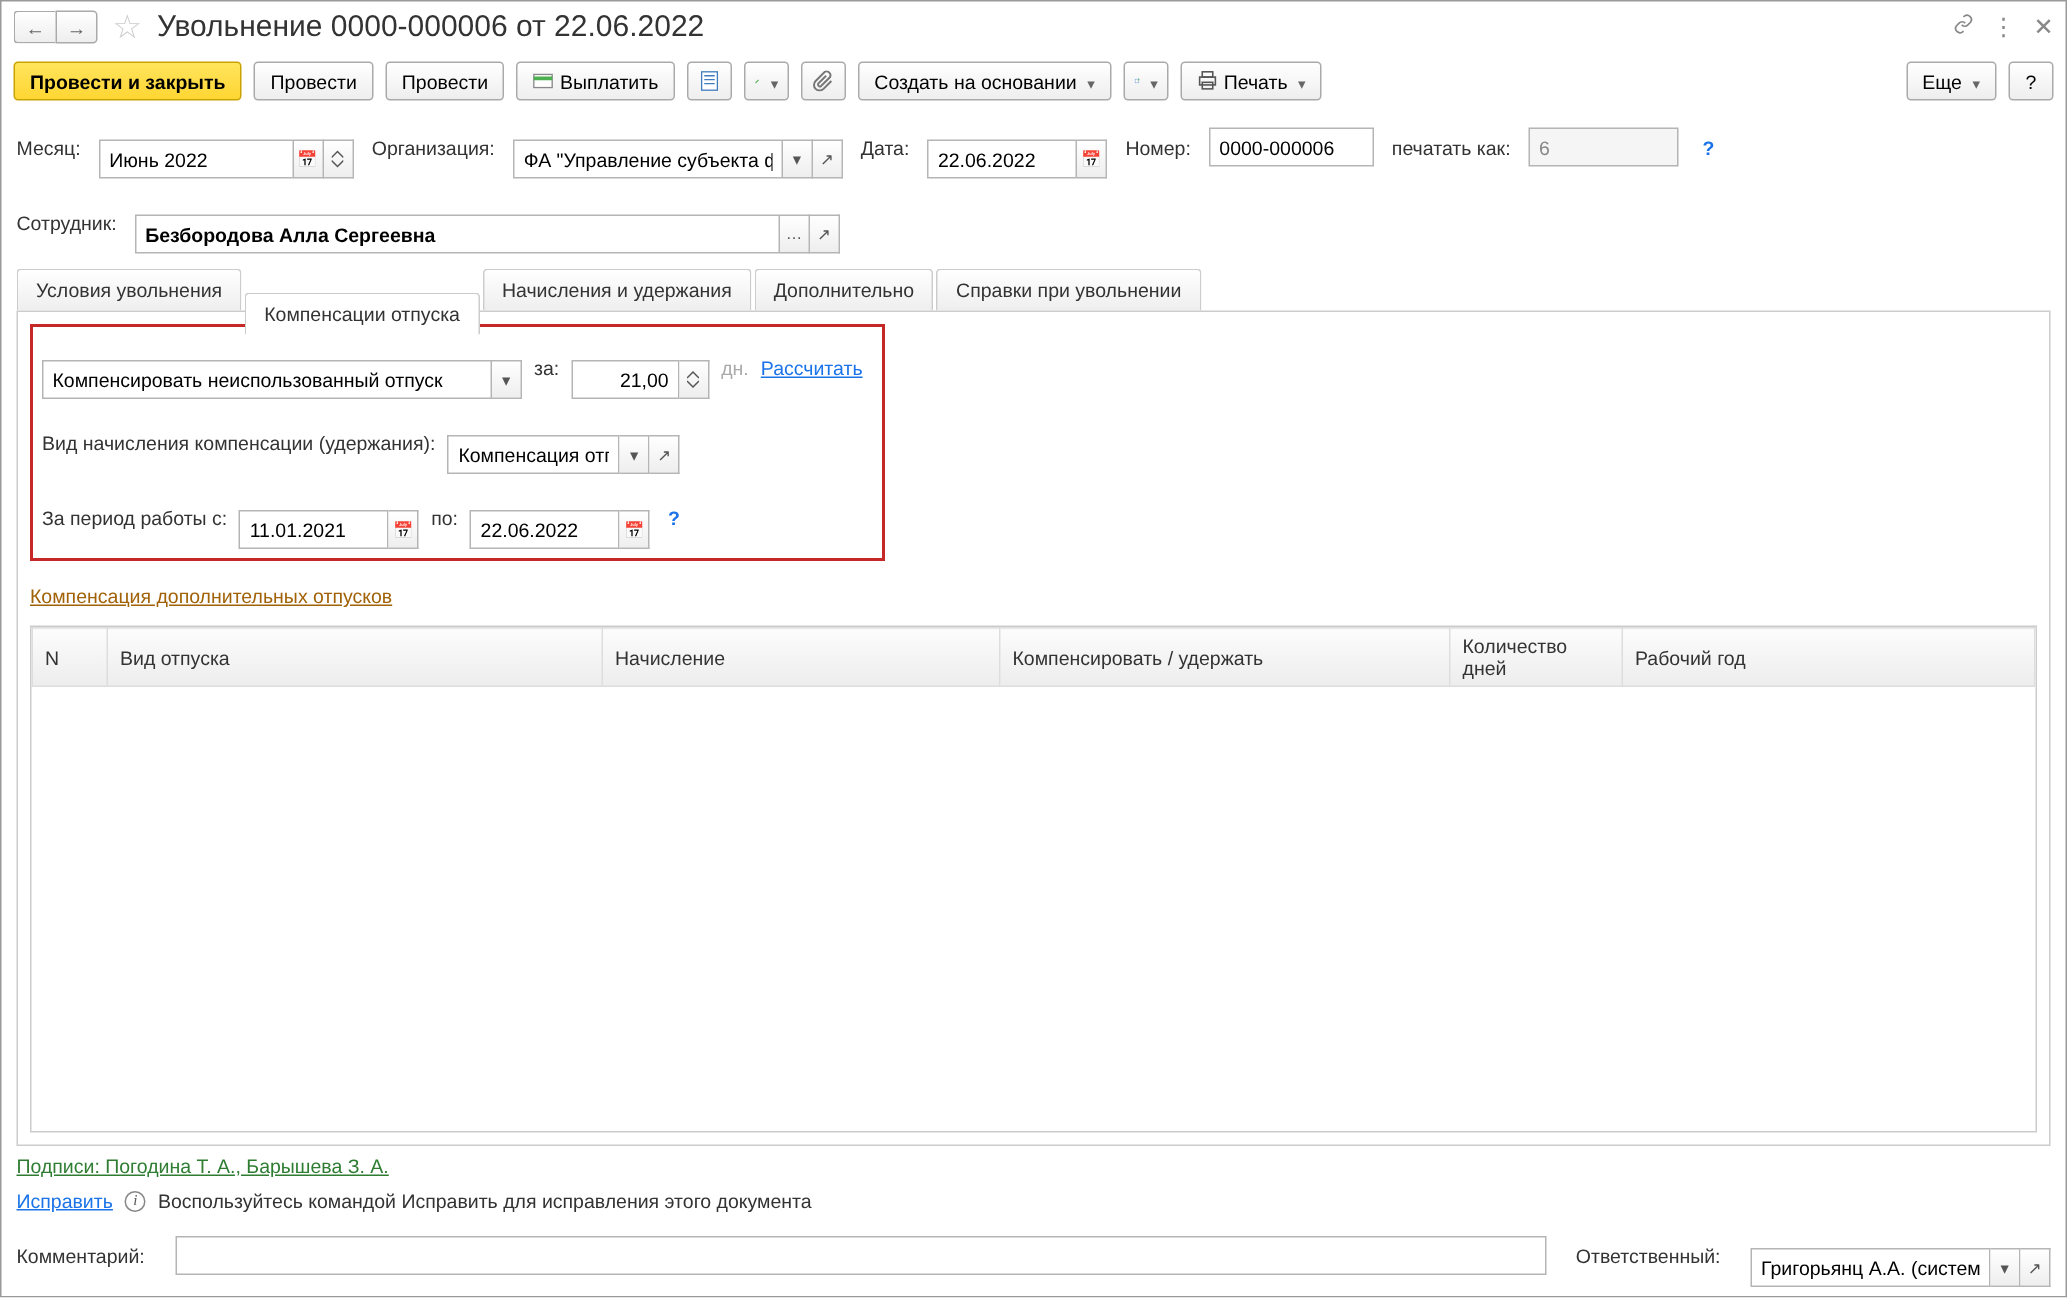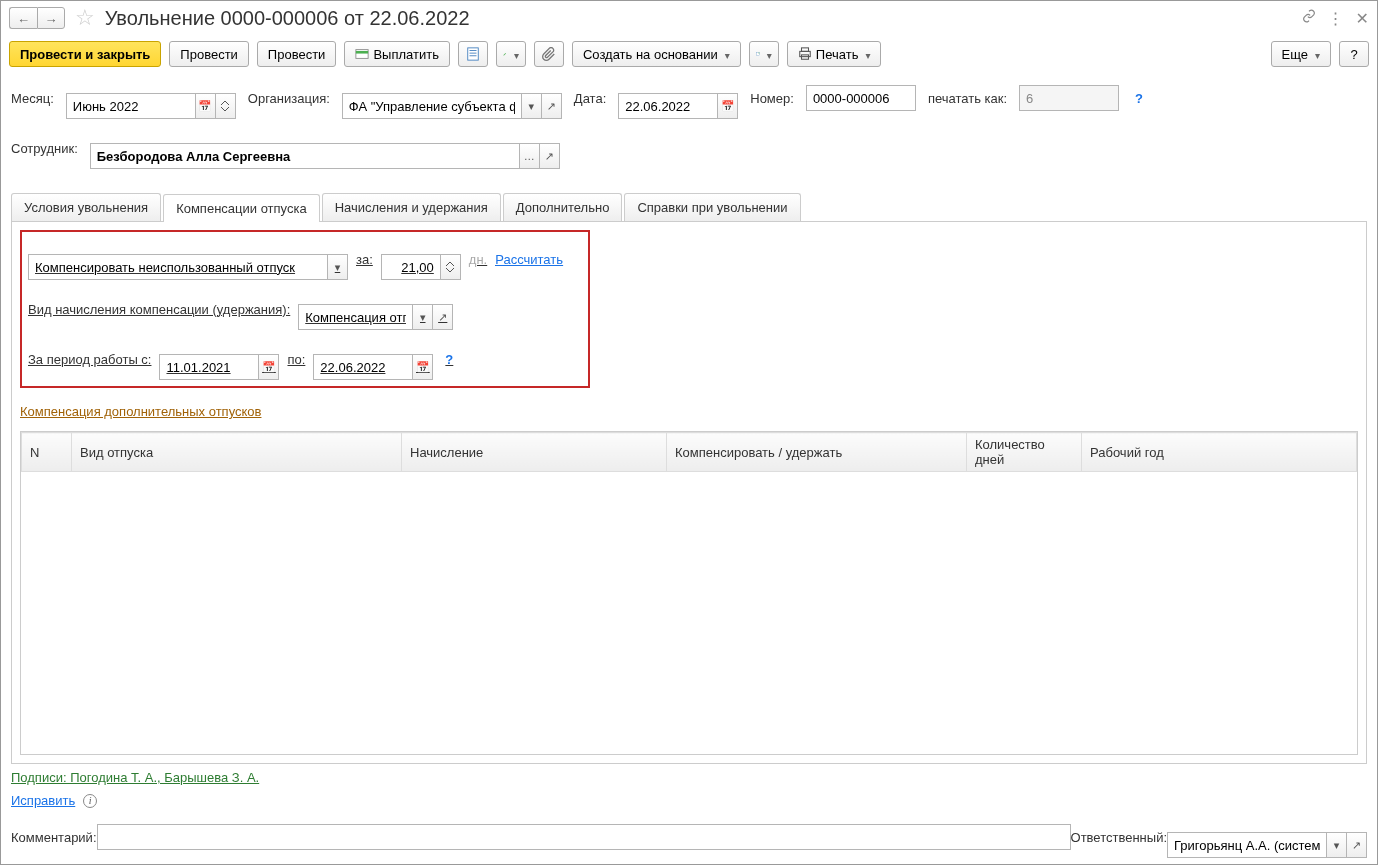--- a/index.html
+++ b/index.html
@@ -24,43 +24,43 @@
 .spacer { flex: 1; }
 
 .form-row { display: flex; align-items: center; padding: 4px 10px; gap: 12px; flex-wrap: wrap; }
 .label { color: #333; white-space: nowrap; }
 .input { border: 1px solid #b5b5b5; height: 26px; padding: 2px 6px; background: #fff; font-size: 13px; }
 .input[disabled] { background: #f5f5f5; color: #888; }
 .field { display: flex; align-items: center; margin-top: 16px; }
 .pick-btn { border: 1px solid #b5b5b5; border-left: none; height: 26px; width: 20px; background: linear-gradient(#fff,#eee); display: inline-flex; align-items: center; justify-content: center; font-size: 11px; color: #555; cursor: pointer; }
 .help-icon { color: #1a73e8; margin-left: 4px; font-weight: bold; cursor: pointer; }
 
-.tabs { display: flex; padding: 0 10px; margin-top: 20px; }
+.tabs { display: flex; padding: 0 10px; margin-top: 6px; }
 .tab { border: 1px solid #ccc; border-bottom: none; padding: 6px 12px; background: linear-gradient(#fff,#eee); cursor: pointer; border-radius: 3px 3px 0 0; margin-right: 2px; }
-.tab.active { background: #fff; position: relative; top: 1px; }
+.tab.active { background: #fff; position: relative; top: 16px; }
 
 .tab-content { border: 1px solid #ccc; margin: 0 10px; flex: 1; display: flex; flex-direction: column; padding: 8px; overflow: hidden; }
 
 .highlight-box { border: 2px solid #c62828; padding: 6px; margin-bottom: 4px; width: 570px; }
-.row-line { display: flex; align-items: center; gap: 8px; margin-bottom: 8px; flex-wrap: wrap; text-decoration: underline; }
+.row-line { display: flex; align-items: center; gap: 8px; margin-bottom: 8px; flex-wrap: wrap; }
 .row-line:last-child { margin-bottom: 0; }
 .link { color: #1a73e8; text-decoration: underline; cursor: pointer; }
 .muted { color: #aaa; }
 
 .section-title { color: #a16207; text-decoration: underline; margin: 12px 0; cursor: pointer; }
 
 .table-wrap { border: 1px solid #ccc; flex: 1; overflow: auto; }
 table { width: 100%; border-collapse: collapse; font-size: 13px; }
 th { background: linear-gradient(#fcfcfc,#ededed); border: 1px solid #ddd; text-align: left; font-weight: normal; padding: 4px 8px; height: 26px; }
 
 .footer { padding: 6px 10px; display: flex; flex-direction: column; gap: 8px; }
 .sig-link { color: #2e7d32; text-decoration: underline; cursor: pointer; }
 .fix-row { display: flex; align-items: center; gap: 8px; }
 .info-icon { border: 1px solid #888; border-radius: 50%; width: 14px; height: 14px; display: inline-flex; justify-content: center; align-items: center; font-size: 10px; font-style: italic; font-family: Georgia,serif; color: #555; }
-.bottom-row { display: flex; align-items: center; gap: 0; }
+.bottom-row { display: flex; align-items: center; gap: 20px; }
 
 svg.ic { width: 14px; height: 14px; }
 </style>
 </head>
 <body>
 
 <div class="window">
   <div class="titlebar">
     <div class="nav-group">
       <div class="nav-btn">←</div>
@@ -186,21 +186,21 @@
 
   <div class="tab-content">
     <div class="highlight-box">
       <div class="row-line">
         <div class="field">
           <input class="input" style="width: 300px;" value="Компенсировать неиспользованный отпуск">
           <div class="pick-btn">▾</div>
         </div>
         <span class="label">за:</span>
         <div class="field">
-          <input class="input" style="width: 60px; text-align: right;" value="21,00">
+          <input class="input" style="width: 72px; text-align: right;" value="21,00">
           <div class="pick-btn">
             <svg width="8" height="14">
                 <path d="M0 6 L4 2 L8 6 M0 8 L4 12 L8 8" stroke="#555" fill="none"></path>
               </svg>
           </div>
         </div>
         <span class="muted">дн.</span>
         <a class="link">Рассчитать</a>
       </div>
       <div class="row-line">
@@ -243,20 +243,21 @@
         <tbody></tbody>
       </table>
     </div>
   </div>
 
   <div class="footer">
     <a class="sig-link">Подписи: Погодина Т. А., Барышева З. А.</a>
     <div class="fix-row">
       <a class="link">Исправить</a>
       <span class="info-icon">i</span>
+      <span>Воспользуйтесь командой Исправить для исправления этого документа</span>
     </div>
     <div class="bottom-row">
       <span class="label">Комментарий:</span>
       <input class="input" style="flex: 1 1 0%;">
       <span class="label">Ответственный:</span>
       <div class="field">
         <input class="input" style="width: 160px;" value="Григорьянц А.А. (системн">
         <div class="pick-btn">▾</div>
         <div class="pick-btn">↗</div>
       </div>

